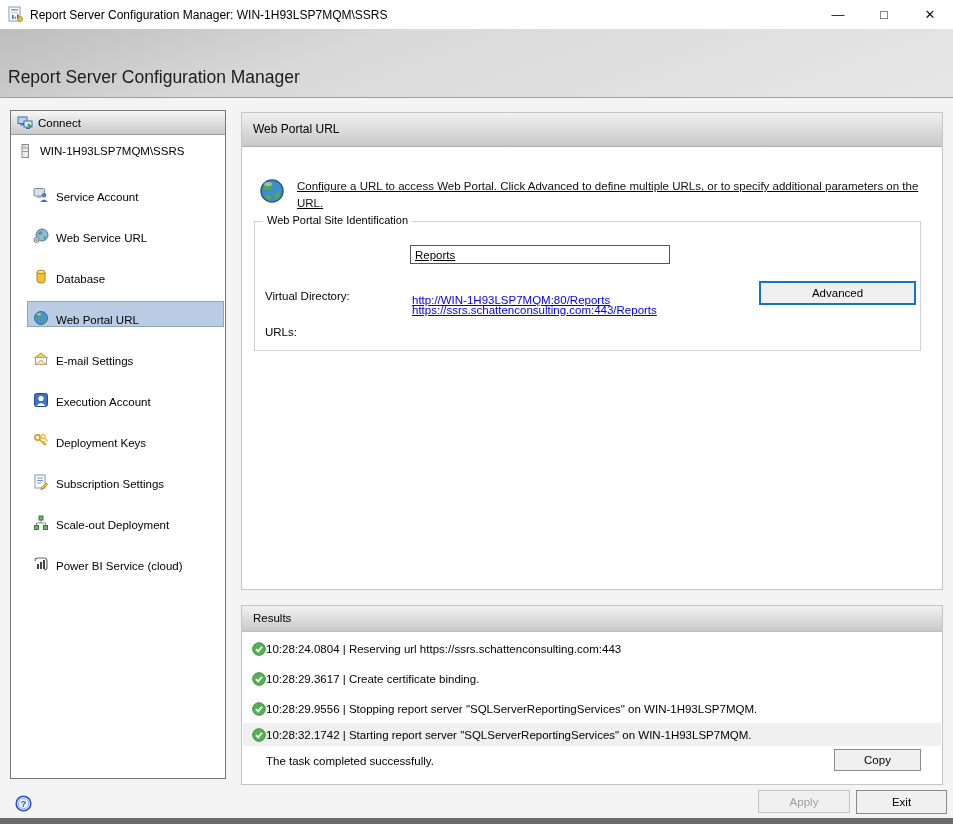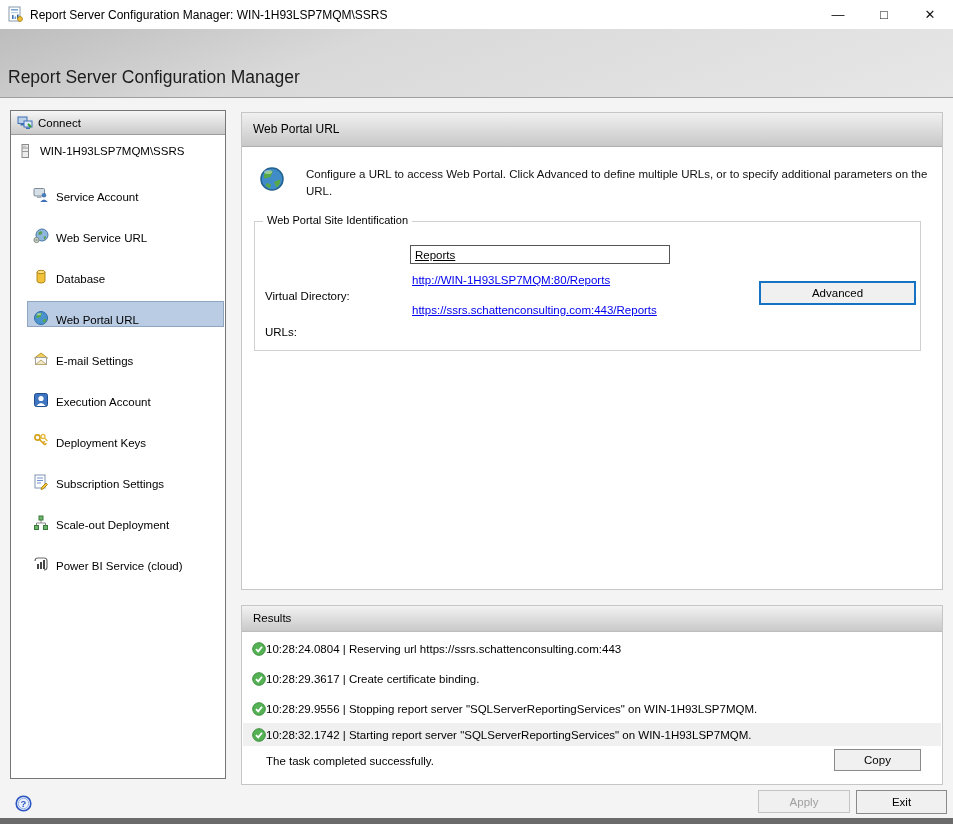--- a/index.html
+++ b/index.html
@@ -60,21 +60,21 @@
   
   .main-panel {
     position:absolute; left:241px; top:112px; width:702px; height:478px;
     background:#ffffff; border:1px solid #c6c6c6;
   }
   .panel-header {
     height:34px; background:linear-gradient(#f0f0f0,#c8c8c8);
     border-bottom:1px solid #aeaeae;
     line-height:33px; padding-left:11px; font-size:12px; color:#000;
   }
-  .desc-row { position:absolute; left:17px; top:53px; display:flex; gap:21px; }
+  .desc-row { position:absolute; left:17px; top:65px; display:flex; gap:12px;text-decoration:underline; }
   .desc-text { width:625px; font-size:11.5px; line-height:1.5; color:#111; }
   .groupbox {
     position:absolute; left:12px; top:108px; width:667px; height:130px;
     border:1px solid #d0d0d0;
   }
   .groupbox-legend {
     position:absolute; left:8px; top:-8px; background:#fff; padding:0 4px;
     font-size:11px; color:#000;
   }
   .field-label { position:absolute; font-size:11.5px; color:#000;margin-top:40px; }
@@ -284,21 +284,21 @@
     <div class="desc-text">Configure a URL to access Web Portal.  Click Advanced to define multiple URLs, or to specify additional parameters on the URL.</div>
   </div>
 
   <div class="groupbox">
     <span class="groupbox-legend">Web Portal Site Identification</span>
 
     <span class="field-label" style="left:10px; top:28px;">Virtual Directory:</span>
     <input class="vd-input" type="text" value="Reports" style="">
 
     <span class="field-label" style="left:10px; top:64px;">URLs:</span>
-    <a class="url-link" style="top:52px;">http://WIN-1H93LSP7MQM:80/Reports</a>
+    <a class="url-link" style="top:72px;">http://WIN-1H93LSP7MQM:80/Reports</a>
     <a class="url-link" style="top:82px;">https://ssrs.schattenconsulting.com:443/Reports</a>
 
     <button class="btn advanced-btn">Advanced</button>
   </div>
 </div>
 
 <div class="results-panel">
   <div class="results-header">Results</div>
 
   <div class="result-row" style="top:31px;">

